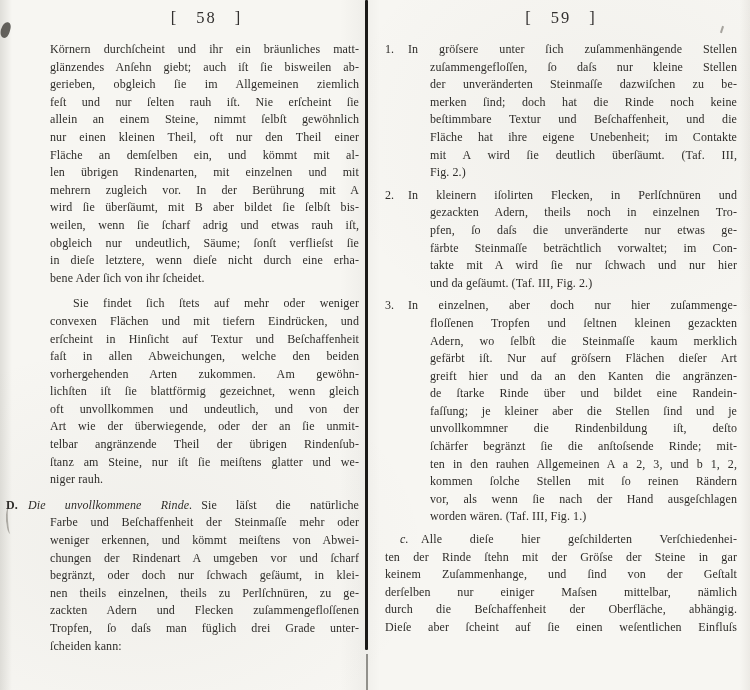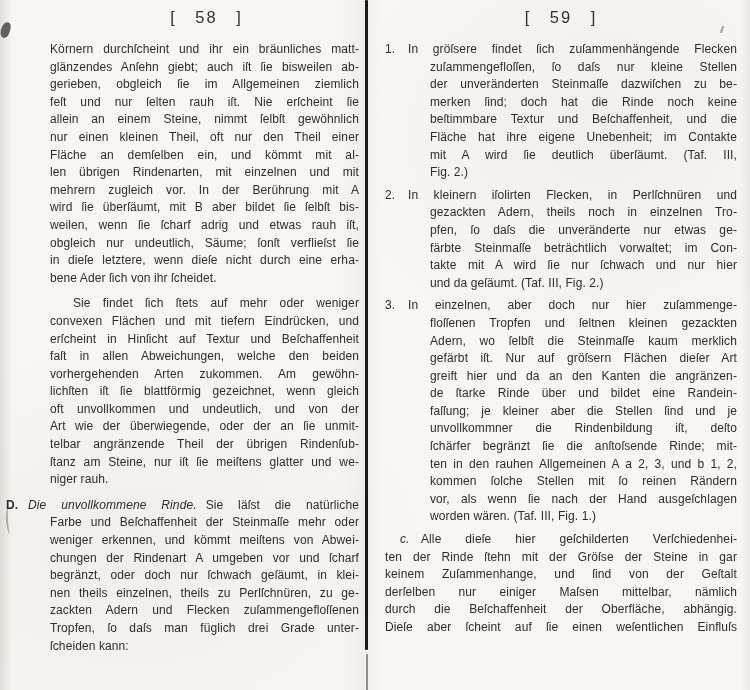--- a/index.html
+++ b/index.html
@@ -8,21 +8,21 @@
     width: 750px;
     height: 690px;
     overflow: hidden;
     background:
       radial-gradient(ellipse 420px 300px at 18% 80%, rgba(125,120,108,0.06), rgba(0,0,0,0) 70%),
       radial-gradient(ellipse 380px 320px at 80% 20%, rgba(125,120,108,0.05), rgba(0,0,0,0) 70%),
       linear-gradient(90deg, #dfded9 0px, rgba(223,222,217,0) 12px),
       linear-gradient(270deg, #eceae5 0px, rgba(236,234,229,0) 10px),
       linear-gradient(90deg, rgba(0,0,0,0) 340px, rgba(90,88,82,0.05) 364px, rgba(0,0,0,0) 380px),
       var(--paper, #f7f6f2);
-    font-family: Liberation Sans, sans-serif;
+    font-family: Liberation Serif, serif;
     color: var(--ink, #2e2c29);
   }
 
   
   .gutter {
     position: absolute; left: 365px; top: 0;
     width: 3px; height: 650px;
     background: var(--gutter, #1b1a18);
     border-radius: 1px;
   }
@@ -159,21 +159,21 @@
     </div>
   </div>
 
   <div class="page page-right">
     <div class="pghead">[ 59 ]</div>
 
     <div class="body-text">
 
       <div class="list-item">
         <div class="tl num-first">
-          <span class="num">1.</span><span>In gröſsere findet ſich zuſammenhängende Flecken</span>
+          <span class="num">1.</span><span>In gröſsere unter ſich zuſammenhängende Stellen</span>
         </div>
         <div class="lines">
             <div class="tl">zuſammengefloſſen, ſo daſs nur kleine Stellen</div>
             <div class="tl">der unveränderten Steinmaſſe dazwiſchen zu be-</div>
             <div class="tl">merken ſind; doch hat die Rinde noch keine</div>
             <div class="tl">beſtimmbare Textur und Beſchaffenheit, und die</div>
             <div class="tl">Fläche hat ihre eigene Unebenheit; im Contakte</div>
             <div class="tl">mit A wird ſie deutlich überſäumt. (Taf. III,</div>
             <div class="tl">Fig. 2.)</div>
           </div>

